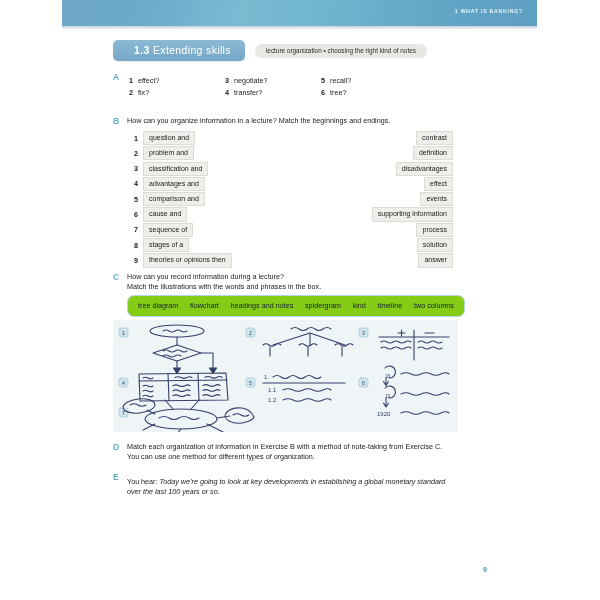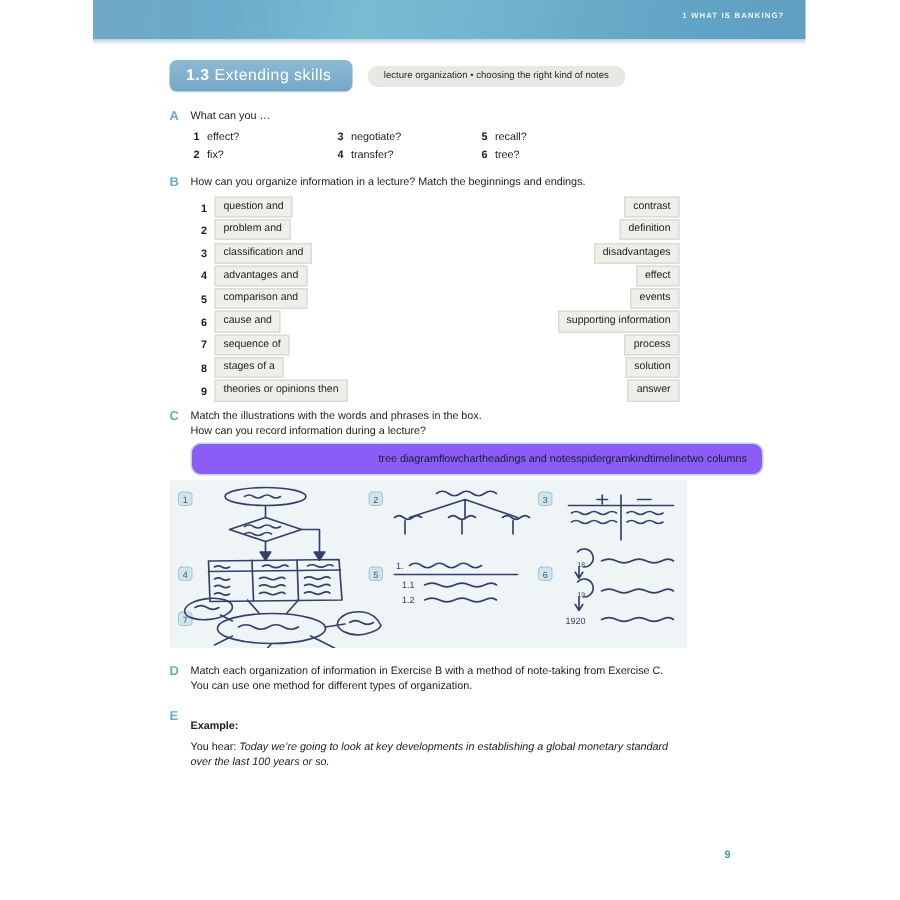--- a/index.html
+++ b/index.html
@@ -43,21 +43,21 @@
 
   
   .title-row {
     position: absolute;
     left: 113px; top: 40px;
     display: flex; align-items: center; gap: 10px;
   }
   .unit-pill {
     background: linear-gradient(to bottom, #8cb9d4, #7fb0cd 55%, #74a7c7);
     border-radius: 5px;
-    padding: 4px 14px 5px 11px;
+    padding: 4px 14px 5px 21px;
     color: #ffffff;
     font-size: 10.5px;
     letter-spacing: .35px;
     white-space: nowrap;
     box-shadow: 0 1px 1px rgba(0,0,0,.08);
   }
   .unit-pill .num { font-weight: bold; }
   .unit-pill .txt { font-weight: normal; }
   .subtitle-pill {
     background: #e7e7e3;
@@ -121,27 +121,27 @@
     color: #1b1b1b;
     line-height: 1.1;
     white-space: nowrap;
   }
 
   
   #exC { left: 113px; top: 272px; width: 345px; }
   .word-box {
     margin-top: 6px;
     margin-left: 8px;
-    width: 382px;
-    background: #8b5cf6;
+    width: 338px;
+    background: #84cc16;
     border: .6px solid #b9d4e4;
     border-radius: 7px;
     padding: 5px 10px 6px;
     display: flex;
-    justify-content: flex-end;
+    justify-content: space-between;
     font-size: 7.2px;
     color: #14202b;
   }
   .illus-panel {
     position: absolute;
     left: 113px; top: 320px;
     width: 345px; height: 112px;
     background: #eff4f7;
     border-radius: 2px;
   }
@@ -188,21 +188,20 @@
     <div class="unit-pill">
       <span class="num">1.3</span>
       <span class="txt">Extending skills</span>
     </div>
     <div class="subtitle-pill">lecture organization • choosing the right kind of notes</div>
   </div>
 
   <div class="ex" id="exA">
     <div class="ex-letter">A</div>
     <div class="ex-body">
-      <div class="ex-prompt">What can you …</div>
       <div class="a-grid">
         <div class="a-item">
           <span class="n">1</span>
           <span>effect?</span>
         </div>
         <div class="a-item">
           <span class="n">3</span>
           <span>negotiate?</span>
         </div>
         <div class="a-item">
@@ -284,22 +283,22 @@
           <span class="b-spacer"></span>
           <span class="b-right chip">answer</span>
         </div>
       </div>
     </div>
   </div>
 
   <div class="ex" id="exC">
     <div class="ex-letter">C</div>
     <div class="ex-body">
+      <div class="ex-prompt">How can you record information during a lecture?</div>
       <div class="ex-prompt">Match the illustrations with the words and phrases in the box.</div>
-      <div class="ex-prompt">How can you record information during a lecture?</div>
     </div>
   </div>
 
   <div class="word-box" style="position:absolute;left:127px;top:295px;margin:0;">
     <span>tree diagram</span>
     <span>flowchart</span>
     <span>headings and notes</span>
     <span>spidergram</span>
     <span>kind</span>
     <span>timeline</span>
@@ -430,21 +429,20 @@
   <div class="ex" id="exD">
     <div class="ex-letter">D</div>
     <div class="ex-body">
       <div class="ex-prompt">Match each organization of information in Exercise B with a method of note-taking from Exercise C. You can use one method for different types of organization.</div>
     </div>
   </div>
 
   <div class="ex" id="exE">
     <div class="ex-letter">E</div>
     <div class="ex-body">
-      <div class="example-label">Example:</div>
       <div class="example-line">
         <span>You hear: </span><i>Today we’re going to look at key developments in establishing a global monetary standard over the last 100 years or so.</i>
       </div>
     </div>
   </div>
 
   <div class="page-no">9</div>
 
 </div>
 

